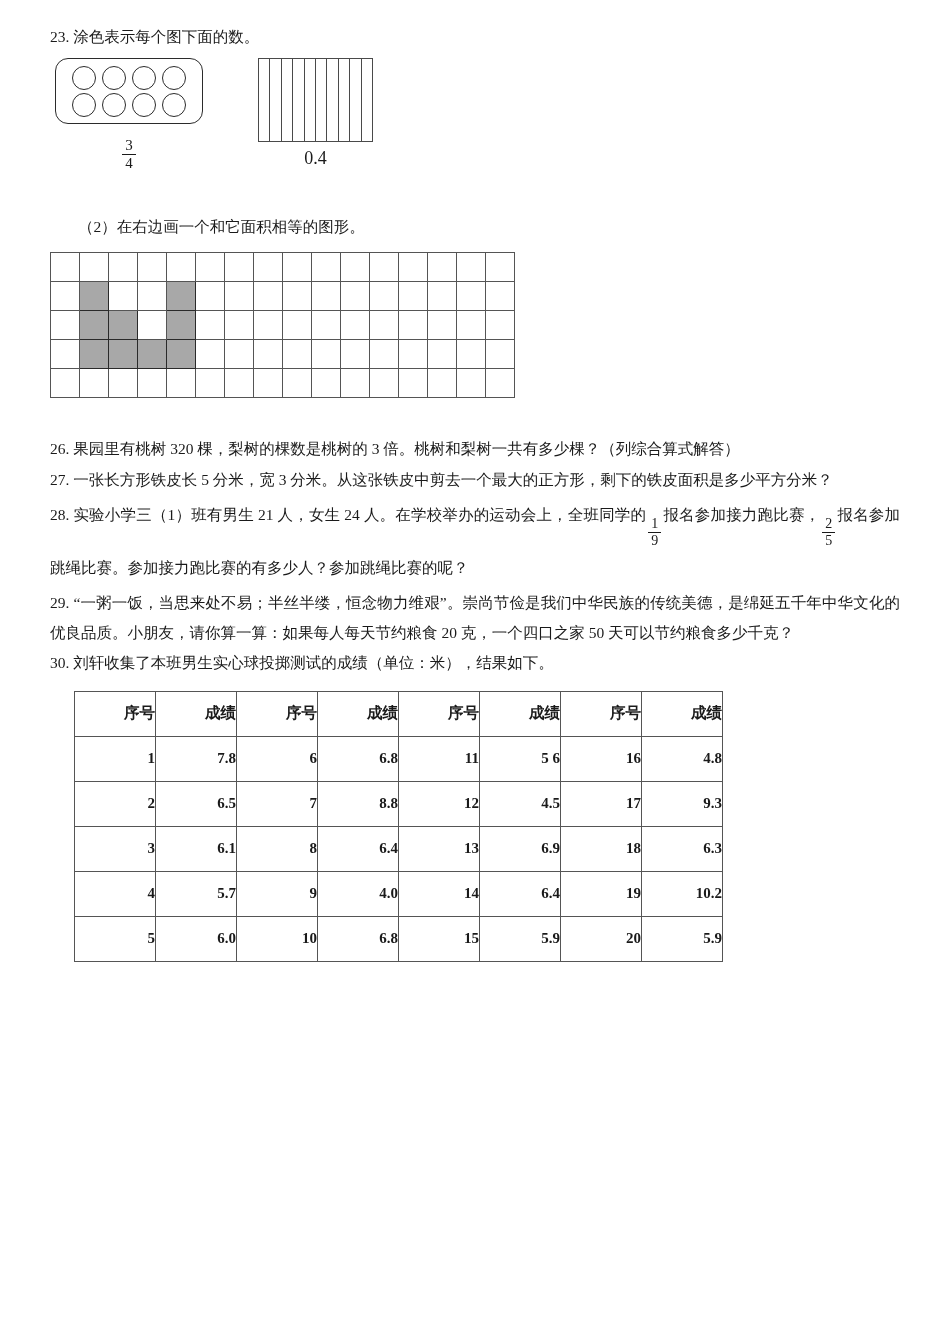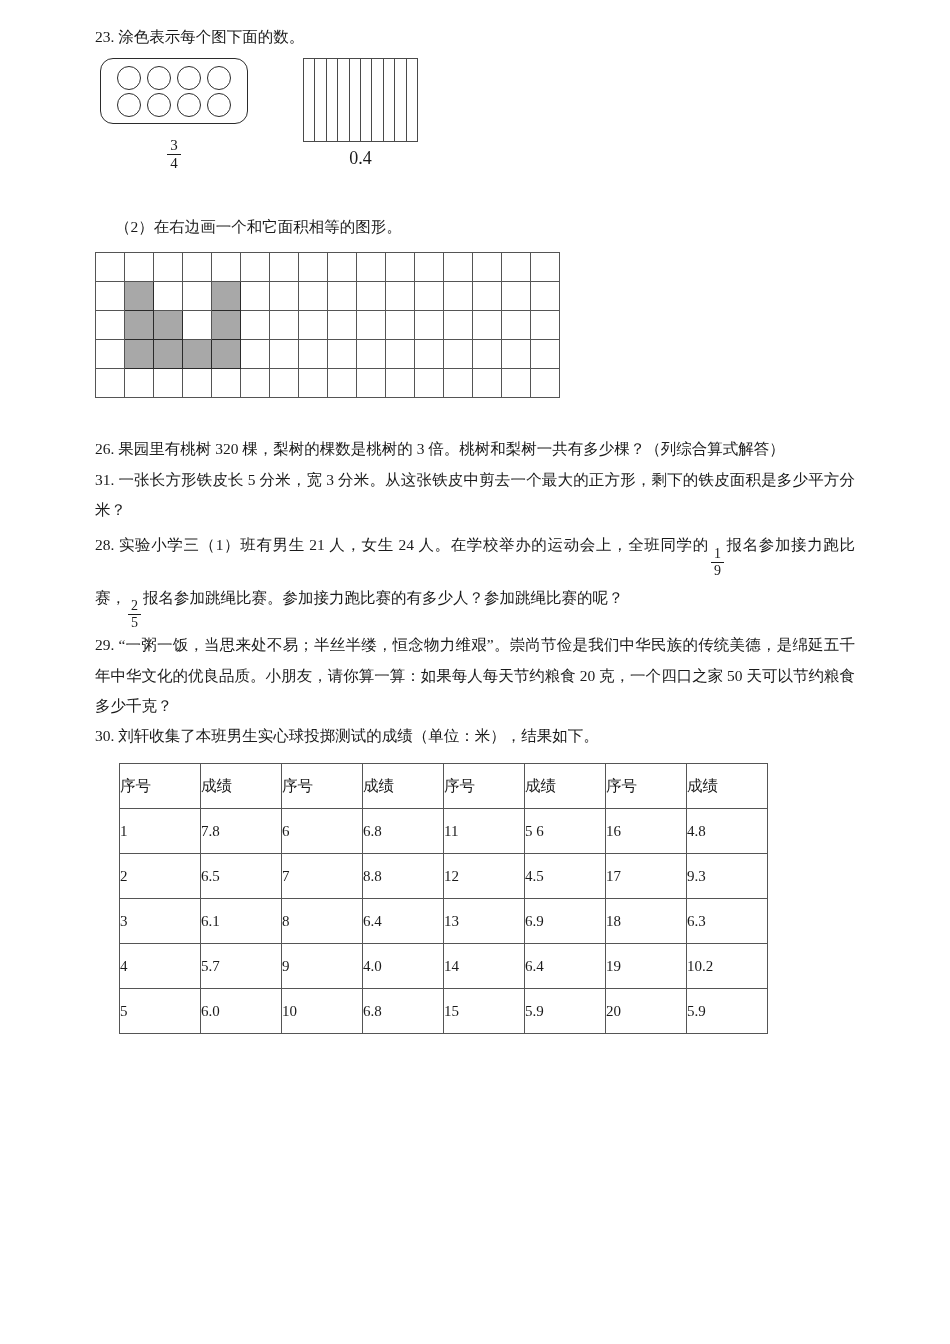--- a/index.html
+++ b/index.html
@@ -11,21 +11,21 @@
     font-family: "Liberation Serif", "DejaVu Serif", serif;
     color: #1a1a1a;
   }
   .page {
     position: relative;
     width: 950px;
     height: 1344px;
     background: #ffffff;
     overflow: hidden;
     box-sizing: border-box;
-    padding: 0 95px;
+    padding: 0 50px;
   }
 
   
   .q {
     font-size: 15.5px;
     line-height: 1.95;
     text-align: justify;
     margin: 0;
   }
   .q-num {
@@ -147,22 +147,22 @@
   
   .score-table {
     border-collapse: collapse;
     margin: 12px 0 0 24px;
     font-size: 15px;
   }
   .score-table th, .score-table td {
     border: 1.1px solid #555;
     width: 80px;
     height: 44px;
-    text-align: left;
-    font-weight: normal;
+    text-align: right;
+    font-weight: bold;
     padding: 0;
   }
   .score-table th {
     font-size: 15.5px;
   }
 </style>
 </head>
 <body>
 
 <div class="page">
@@ -203,21 +203,21 @@
       <span class="strip"></span>
       <span class="strip"></span>
       <span class="strip"></span>
       <span class="strip"></span>
       <span class="strip"></span>
       <span class="strip"></span>
     </div>
     <div class="label-under lab23b">0.4</div>
   </div>
 
-  <p class="q" style="margin-left:20px">（2）在右边画一个和它面积相等的图形。</p>
+  <p class="q" style="margin-left:28px">（2）在右边画一个和它面积相等的图形。</p>
 
   <div class="grid24" id="grid24">
       <div class="grid-row">
         <div class="grid-cell"></div>
         <div class="grid-cell"></div>
         <div class="grid-cell"></div>
         <div class="grid-cell"></div>
         <div class="grid-cell"></div>
         <div class="grid-cell"></div>
         <div class="grid-cell"></div>
@@ -310,21 +310,21 @@
 
   <div style="height:10px"></div>
 
 
   <p class="q">
     <span class="q-num">26.</span>
     <span>果园里有桃树 320 棵，梨树的棵数是桃树的 3 倍。桃树和梨树一共有多少棵？（列综合算式解答）</span>
   </p>
 
   <p class="q">
-    <span class="q-num">31.</span>
+    <span class="q-num">27.</span>
     <span>一张长方形铁皮长 5 分米，宽 3 分米。从这张铁皮中剪去一个最大的正方形，剩下的铁皮面积是多少平方分米？</span>
   </p>
 
   <p class="q" style="line-height:2.6">
     <span class="q-num">28.</span>
     <span>实验小学三（1）班有男生 21 人，女生 24 人。在学校举办的运动会上，全班同学的</span><span class="frac">
         <span class="num">1</span>
         <span class="den">9</span>
       </span><span>报名参加接力跑比赛，</span><span class="frac">
         <span class="num">2</span>

